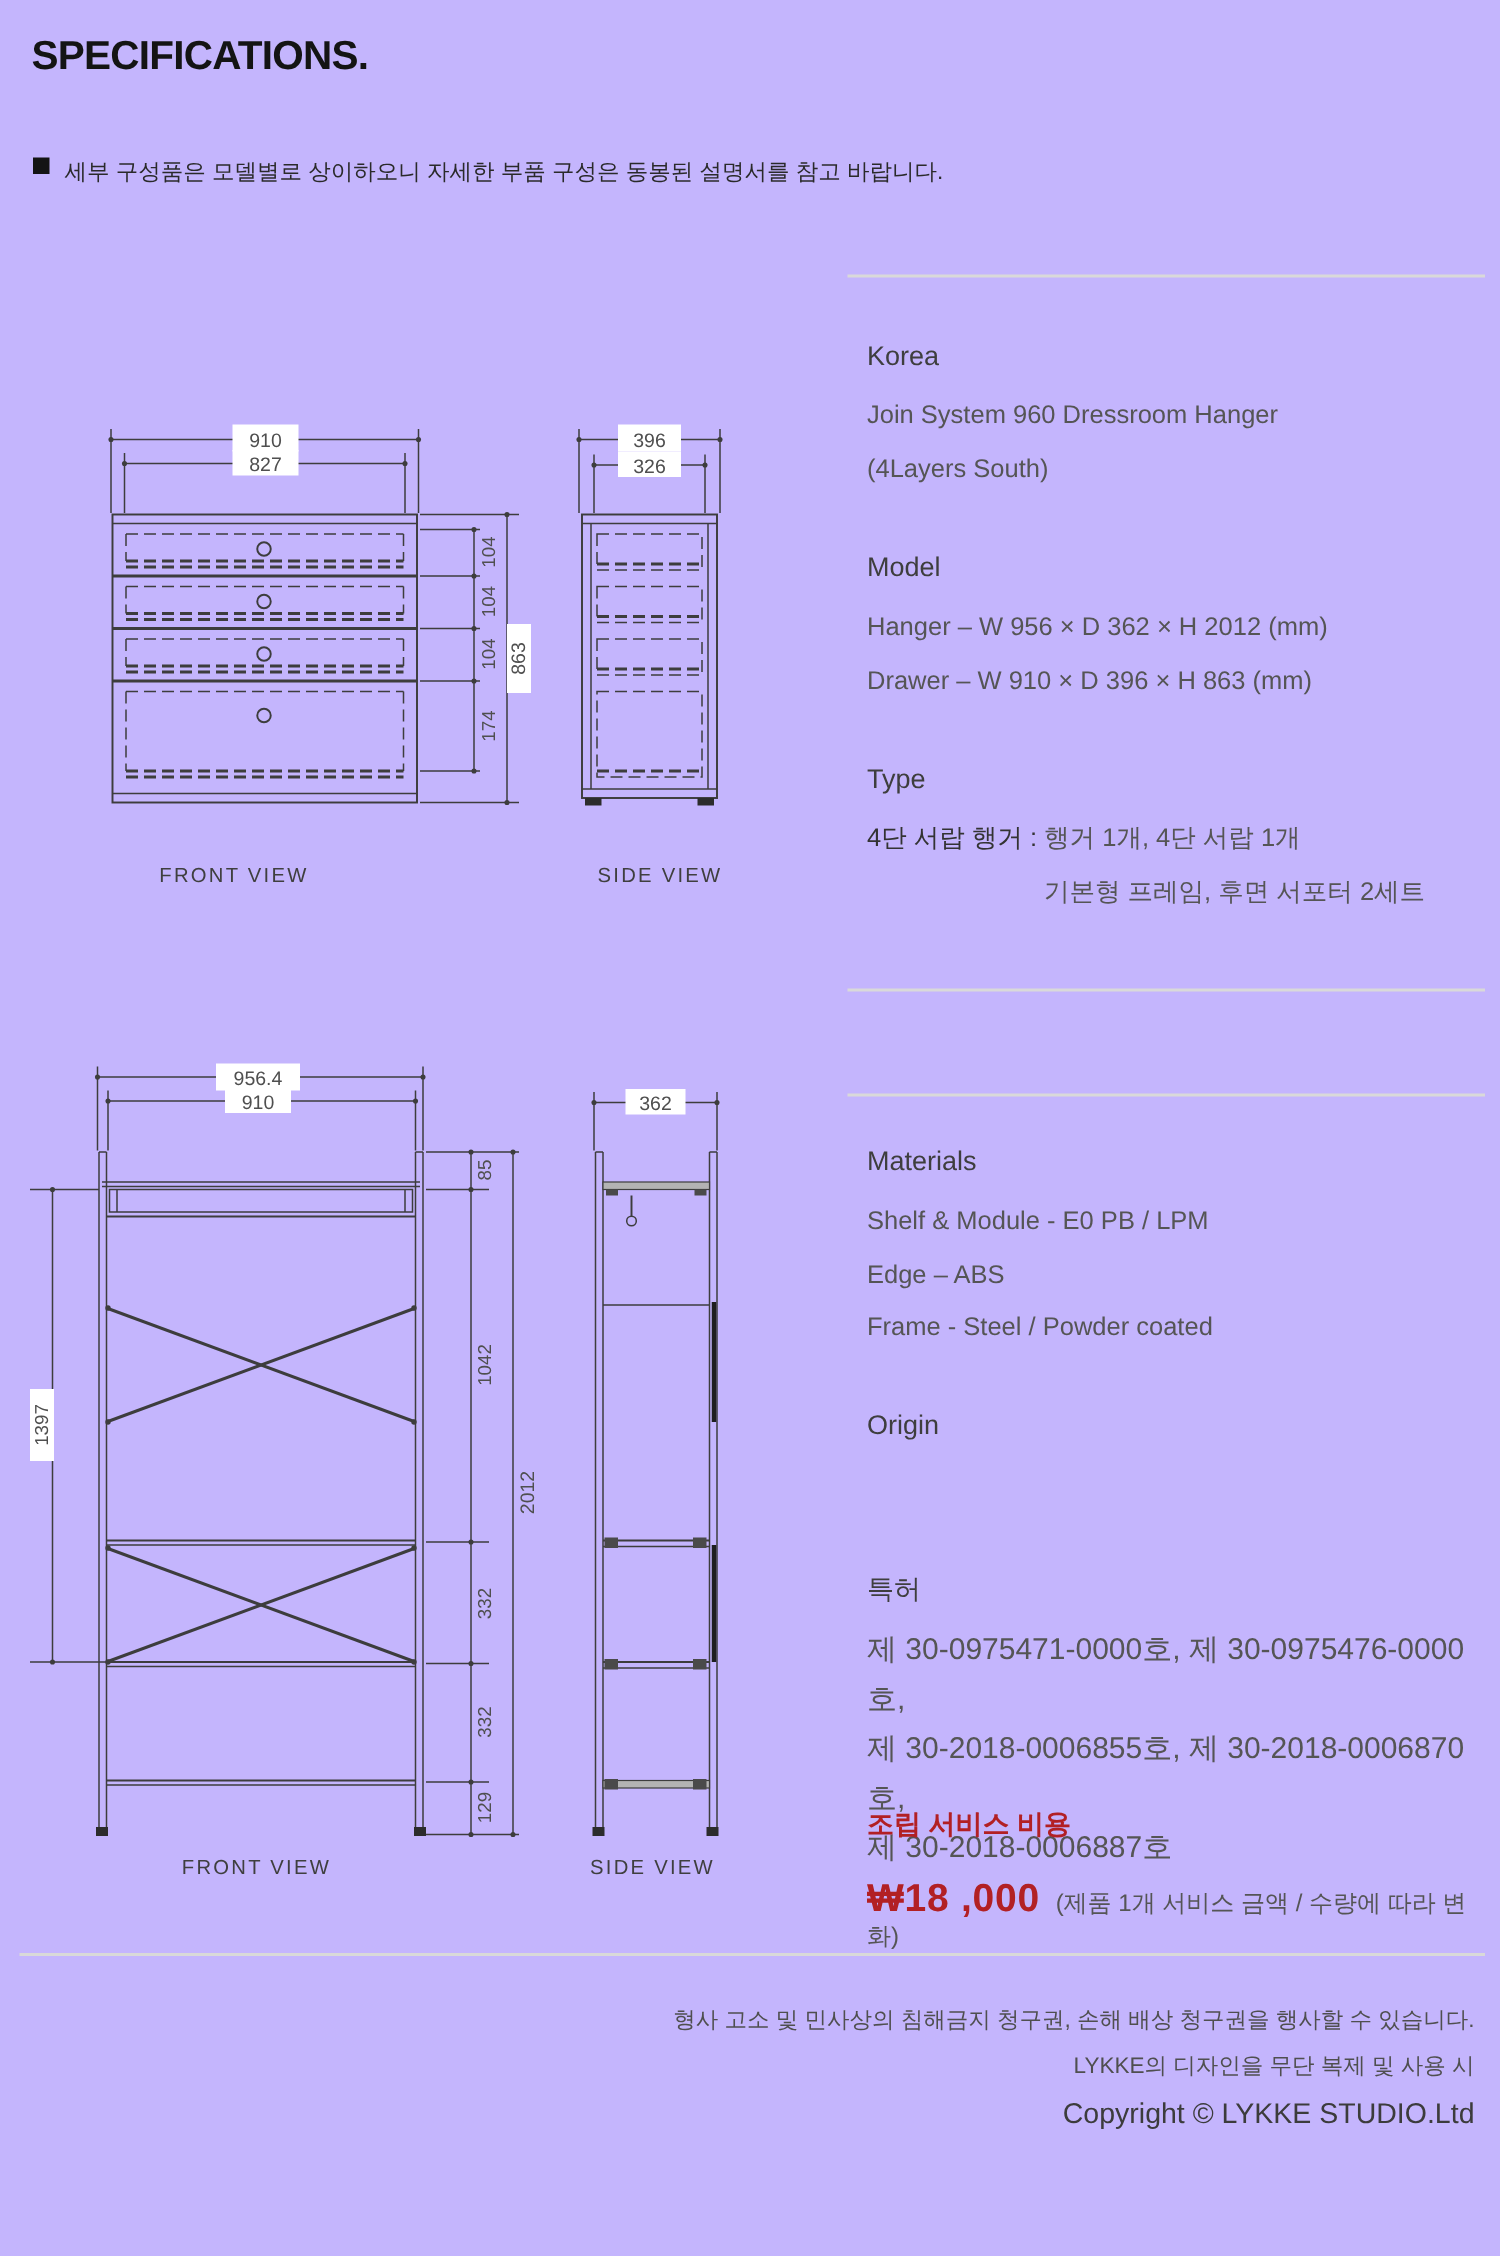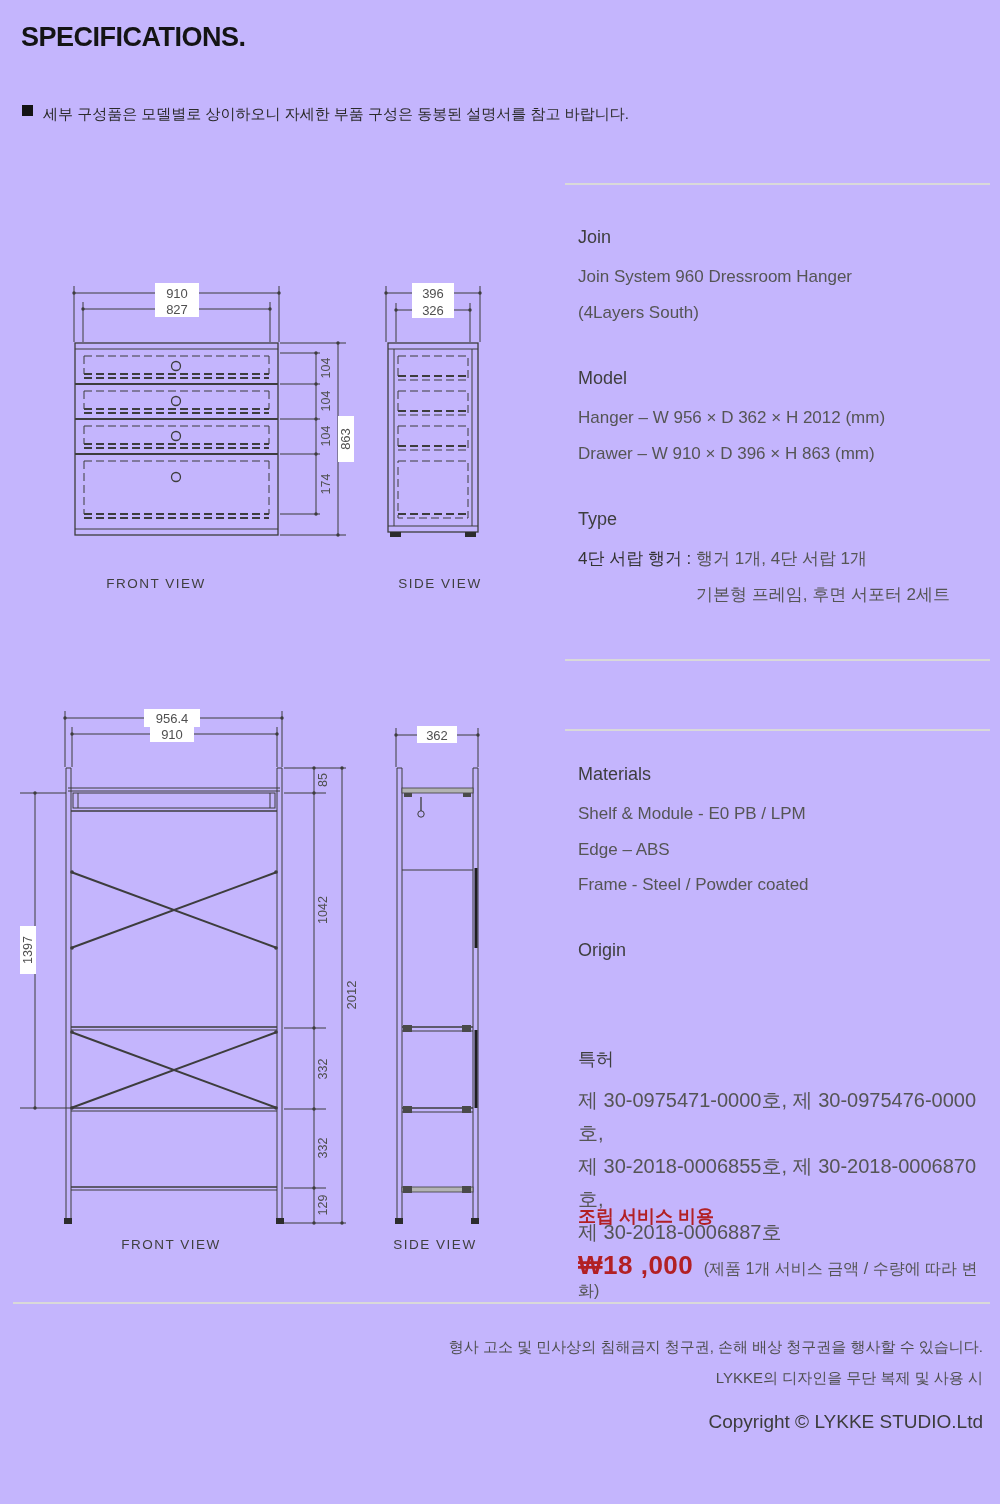--- a/index.html
+++ b/index.html
@@ -14,21 +14,21 @@
   .spec-h{font-size:18px;color:#3e3e3e;margin:0 0 11px 0;font-weight:400;}
   .spec-p{font-size:17px;color:#555555;margin:0;line-height:35.5px;font-weight:400;}
   .type-lead{color:#333333;}
   .type-indent{padding-left:118px;}
   .patent-p{font-size:20px;color:#555555;margin:0;line-height:33px;}
   .red-h{font-size:18px;color:#b22024;font-weight:700;margin:0;}
   .price{font-size:26px;color:#b22024;font-weight:700;letter-spacing:0.5px;}
   .price-note{font-size:16px;color:#555555;margin-left:6px;}
   #footer{left:300px;right:17px;top:1331px;text-align:right;}
   .footer-line{font-size:15px;color:#4f4f4f;line-height:31px;}
-  .footer-copy{font-size:19px;color:#3c3c3c;line-height:31px;margin-top:13px;}
+  .footer-copy{font-size:19px;color:#3c3c3c;line-height:31px;margin-top:1px;}
   
   svg line, svg rect.ol, svg path, svg circle.knob{stroke:#3d3d3d;}
   svg .l1{stroke:#3d3d3d;stroke-width:1;fill:none;}
   svg .l13{stroke:#3d3d3d;stroke-width:1.3;fill:none;}
   svg .l2{stroke:#3d3d3d;stroke-width:2;fill:none;}
   svg .dash{stroke-dasharray:8,4;}
   svg .dot{fill:#3d3d3d;stroke:none;}
   svg .wbg{fill:#ffffff;stroke:none;}
   svg .shelf{fill:#b3b3b3;stroke:#3d3d3d;stroke-width:0.8;}
   svg .blk{fill:#4a4a4a;stroke:none;}
@@ -303,21 +303,21 @@
       <rect class="foot" x="385" y="518" width="8" height="6"></rect>
         <rect class="foot" x="461" y="518" width="8" height="6"></rect>
 
       <text class="viewlabel" x="425" y="549">SIDE VIEW</text>
     </g>
   </svg>
 
   <div class="divider" style="left:565px;top:183px;width:425px;"></div>
 
   <div class="spec-block" style="top:227px;">
-    <p class="spec-h">Join</p>
+    <p class="spec-h">Korea</p>
     <p class="spec-p">Join System 960 Dressroom Hanger</p>
     <p class="spec-p">(4Layers South)</p>
   </div>
 
   <div class="spec-block" style="top:368px;">
     <p class="spec-h">Model</p>
     <p class="spec-p">Hanger – W 956 × D 362 × H 2012 (mm)</p>
     <p class="spec-p">Drawer – W 910 × D 396 × H 863 (mm)</p>
   </div>
 

